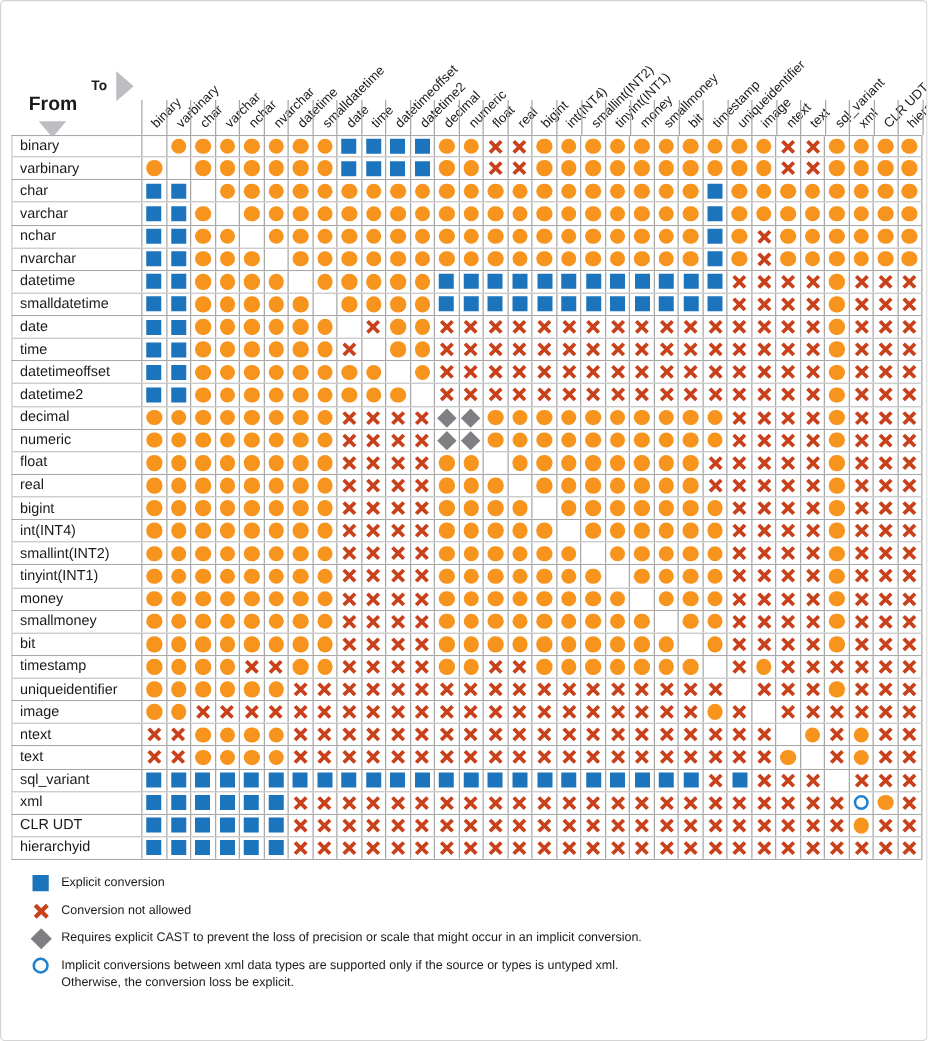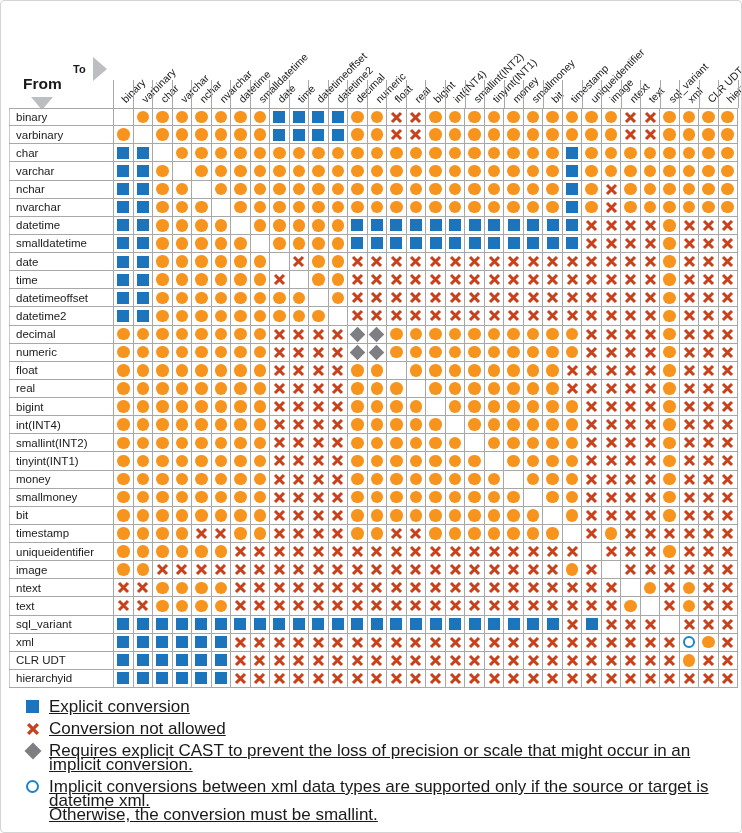--- a/index.html
+++ b/index.html
@@ -50,21 +50,21 @@
 
   
   #legend{position:absolute;left:24px;top:698px;width:700px;}
   .leg-item{display:flex;align-items:flex-start;margin-bottom:7px;}
   .leg-icon{width:15px;height:15px;flex:0 0 15px;margin-right:9px;margin-top:0;
             display:flex;align-items:center;justify-content:center;}
   .leg-icon .sym-E{width:13px;height:13px;}
   .leg-icon .sym-I{width:13px;height:13px;}
   .leg-icon .sym-D{width:12px;height:12px;}
   .leg-icon .sym-C{width:13px;height:13px;}
-  .leg-text{font-size:17px;line-height:14px;padding-top:1px;text-decoration:underline;}
+  .leg-text{font-size:10px;line-height:14px;padding-top:1px;}
 </style>
 </head>
 <body>
 
 <div id="page">
 
   <div class="to-wrap">
     <span class="to-label">To</span>
     <span class="tri-right"></span>
   </div>
@@ -4132,19 +4132,19 @@
         </span>
         <div class="leg-text">
           <div>Requires explicit CAST to prevent the loss of precision or scale that might occur in an implicit conversion.</div>
         </div>
       </div>
       <div class="leg-item">
         <span class="leg-icon">
           <span class="sym-C"></span>
         </span>
         <div class="leg-text">
-          <div>Implicit conversions between xml data types are supported only if the source or target is datetime xml.</div>
-          <div>Otherwise, the conversion must be smallint.</div>
+          <div>Implicit conversions between xml data types are supported only if the source or types is untyped xml.</div>
+          <div>Otherwise, the conversion loss be explicit.</div>
         </div>
       </div>
     </div>
 
 </div>
 
 </body></html>

